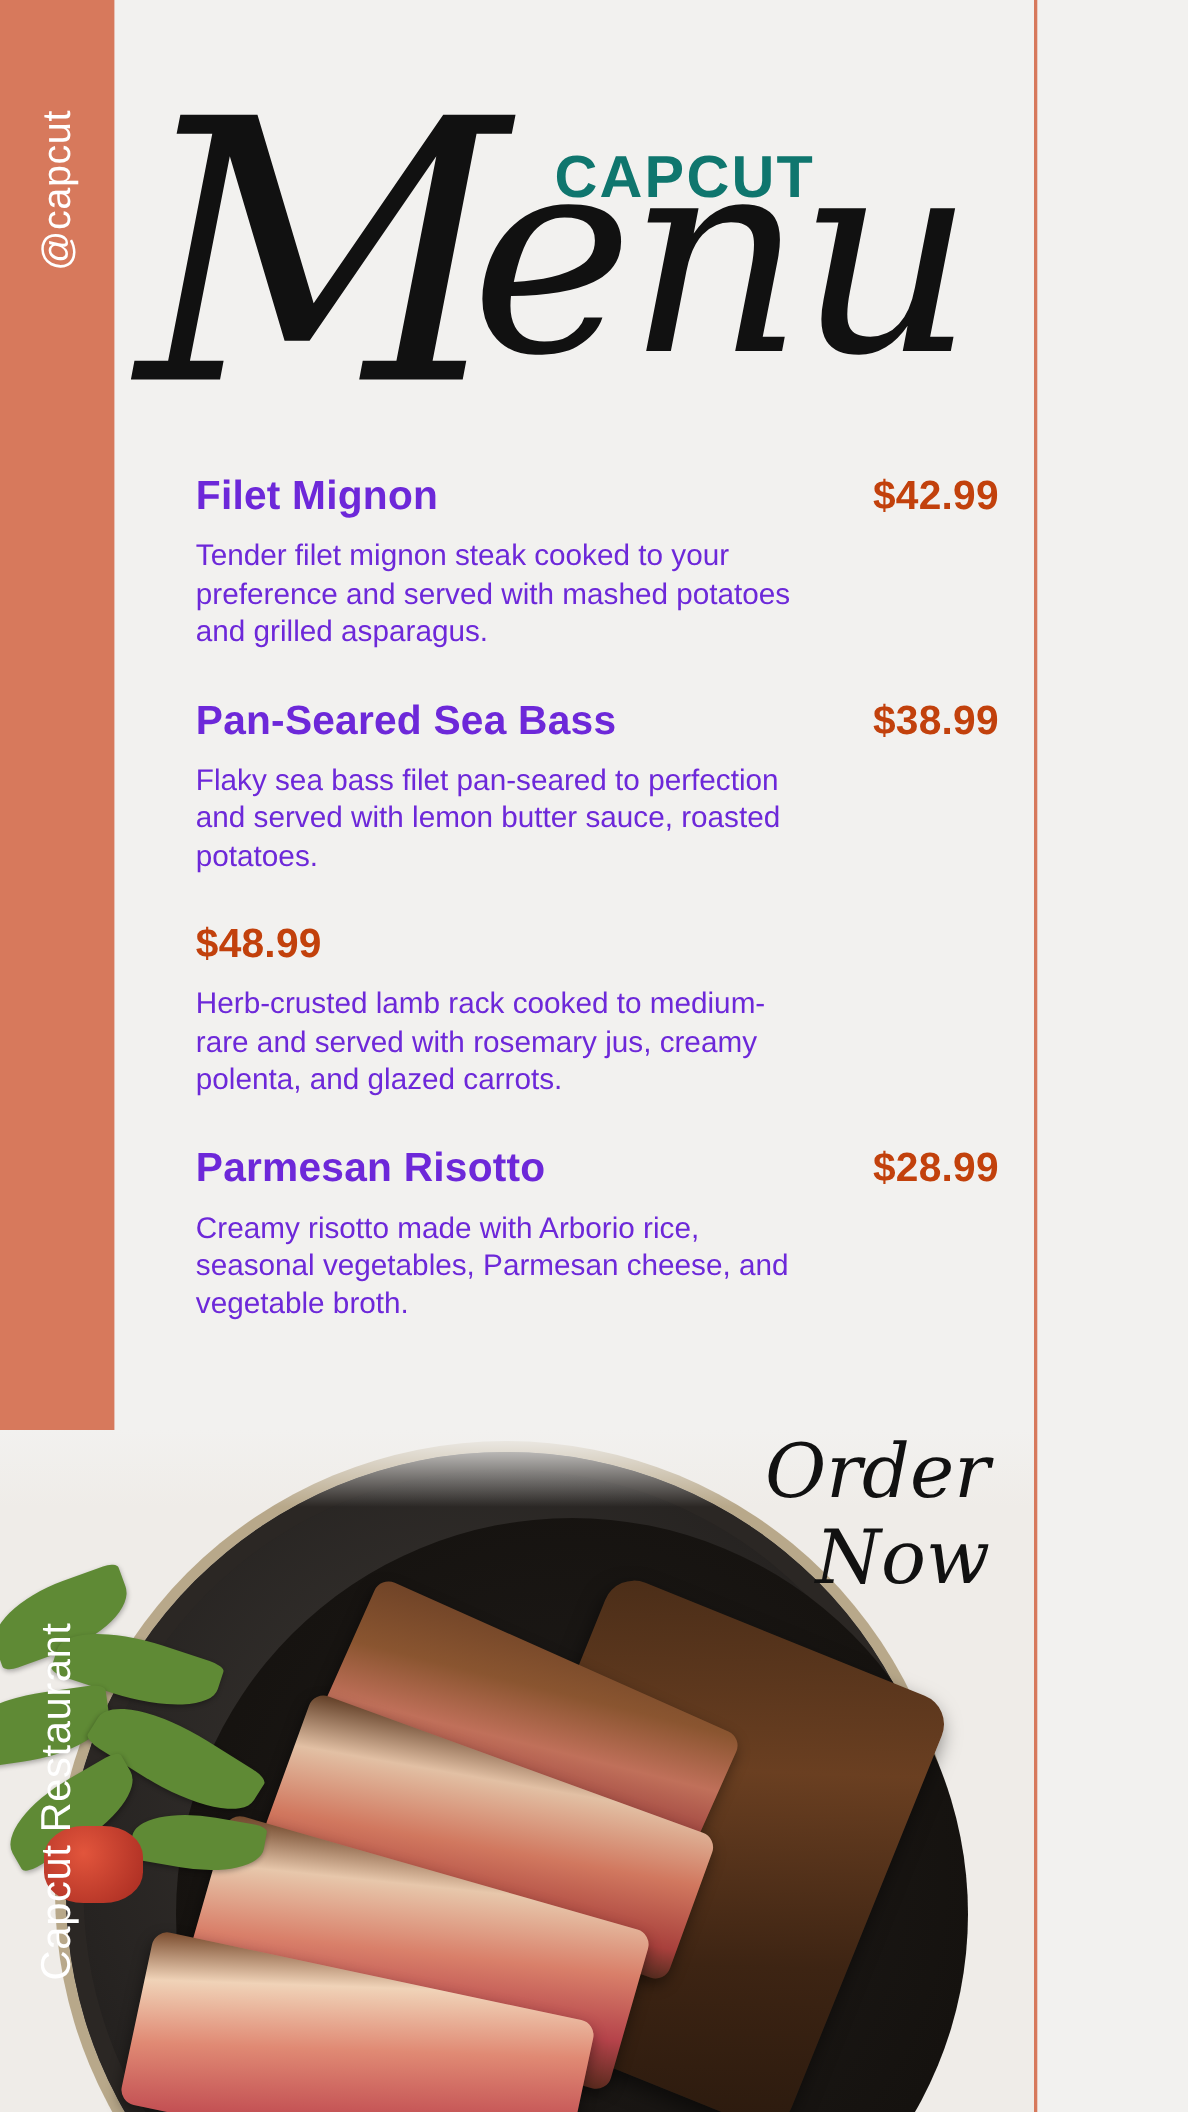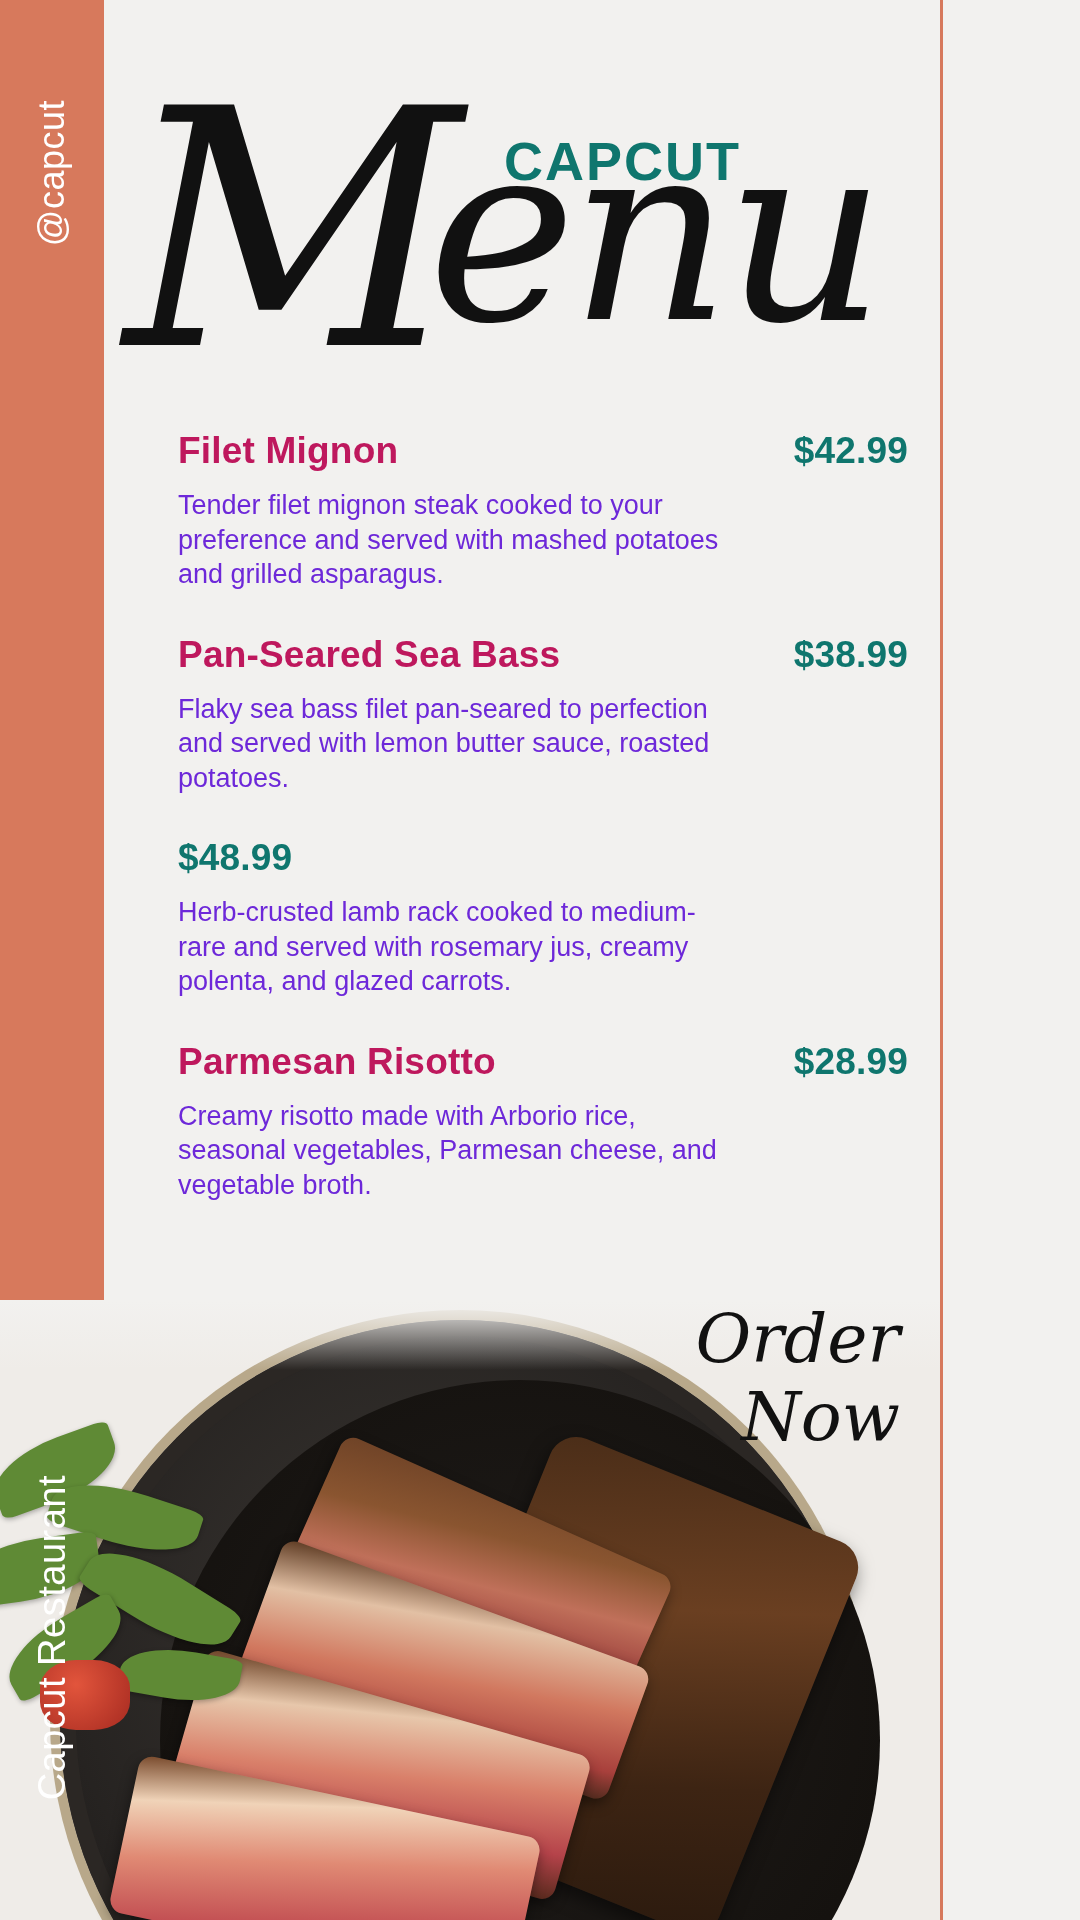--- a/index.html
+++ b/index.html
@@ -127,27 +127,27 @@
   }
   .item-head {
     display: flex;
     align-items: baseline;
     justify-content: space-between;
     margin-bottom: 16px;
   }
   .item-name {
     font-size: 37px;
     font-weight: 700;
-    color: #be185d;
+    color: #6d28d9;
     letter-spacing: 0.2px;
   }
   .item-price {
     font-size: 37px;
     font-weight: 700;
-    color: #0f766e;
+    color: #c2410c;
     letter-spacing: 0.2px;
   }
   .item-desc {
     font-size: 27px;
     line-height: 1.28;
     color: #6d28d9;
     max-width: 560px;
   }
 
   

